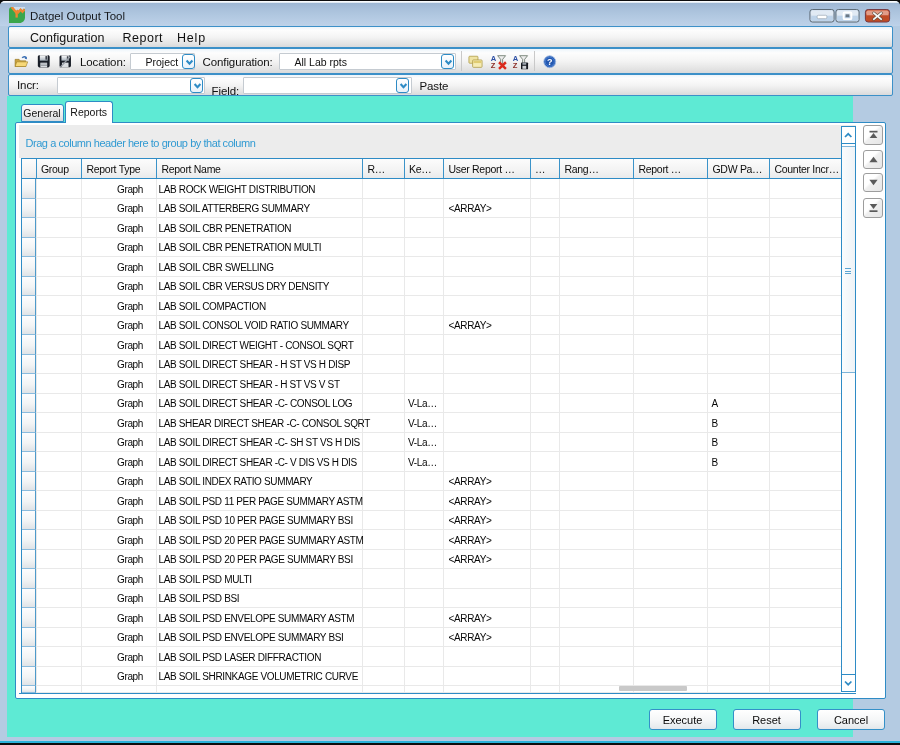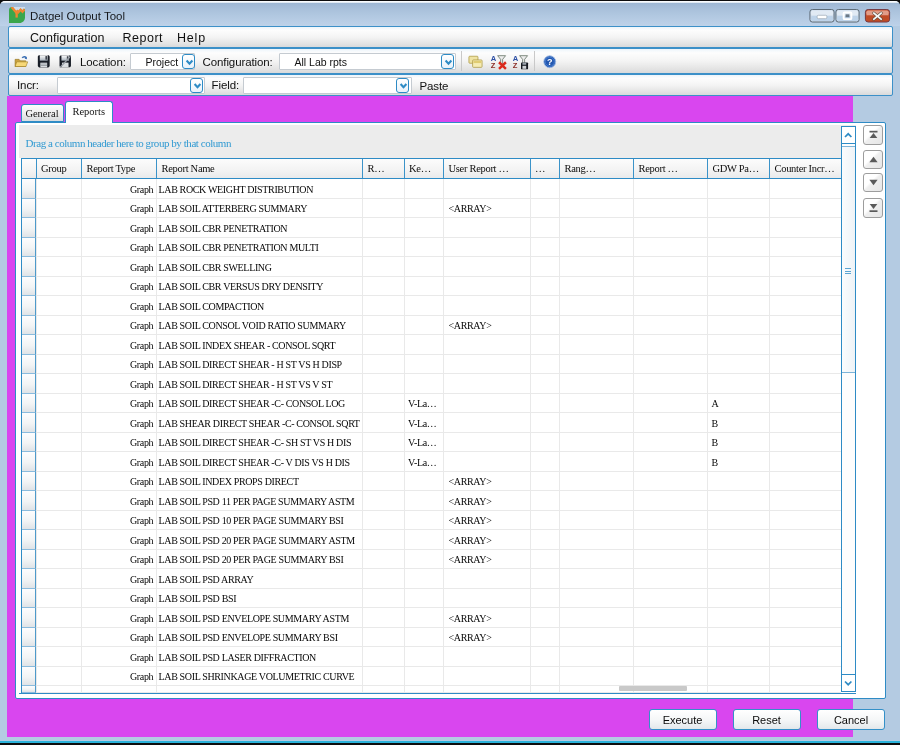--- a/index.html
+++ b/index.html
@@ -18,21 +18,21 @@
 
 .capbtn { position:absolute; top:9px; height:13.5px; }
 
 .bar { position:absolute; left:8px; width:885px; border:1px solid #3c90c8;
   border-radius:2px; background:linear-gradient(#edf5fb, #fdfdfd 16%, #f4f4f4 50%, #e3e3e3 84%, #d9dadb); }
 #menubar { top:26px; height:21.5px; }
 #toolbar1 { top:47.5px; height:26.5px; }
 #toolbar2 { top:74px; height:21.5px; }
 .mitem { position:absolute; top:4px; font-size:12.5px; color:#101010; }
 #content { position:absolute; left:7px; top:96px; width:846px; height:640.5px;
-  background:#d946ef;font-family:Liberation Serif, serif; }
+  background:#5eead4; }
 
 .tab { position:absolute; font-size:10.5px; color:#141414; text-align:center;
   border:1px solid #2e8bc5; border-radius:3px 3px 0 0; }
 #tab-general { left:13.5px; top:7.5px; width:43px; height:18px;
   background:linear-gradient(#fdfdfd,#ececec 60%,#d9dcdf); line-height:17px; }
 #tab-reports { left:58px; top:4.5px; width:47.5px; height:22px;
   background:#ffffff; border-bottom:0; line-height:20px; z-index:5; }
 
 #panel { position:absolute; left:7.5px; top:25.5px; width:871px; height:577px;
   border:1px solid #2e8bc5; border-radius:2px; background:#ffffff; z-index:1; }
@@ -51,21 +51,21 @@
   background:#ffffff; overflow:hidden; z-index:2; border-left:1px solid #2e8bc5; }
 #gridwrap { position:absolute; left:0; top:0; width:820px; height:513.5px; }
 .vline { position:absolute; top:0; bottom:0; width:1px; background:#e9e9e9; }
 .row { position:absolute; left:0; width:820px; border-bottom:1px solid #e9e9e9; }
 .ind { position:absolute; left:0; top:0; bottom:0; width:13.5px;
   background:linear-gradient(#fdfdfe,#f2f4f5 55%,#dfe3e7);
   border-right:1px solid #4e9aca; border-bottom:1px solid #8abbdd;
   margin-bottom:-1px; }
 .c { position:absolute; top:4.5px; font-size:10px; color:#070707;
   letter-spacing:-0.35px; white-space:nowrap; }
-.rtype { left:64px;padding-left:44px; }
+.rtype { left:51px;padding-left:44px; }
 .rname { left:136.5px; }
 .ke { left:386px; }
 .ur { left:426.5px; }
 .gdw { left:689.5px; }
 #gridbottom { position:absolute; left:12px; top:596.5px; width:836.5px;
   height:1px; background:#2e8bc5; z-index:3; }
 
 #vsb { position:absolute; left:834px; top:30px; width:14.5px; height:565.5px;
   border:1px solid #2e8bc5; background:#fdfdfd; z-index:4; }
 .sbarrow { position:absolute; left:0; width:12.5px; height:17px; background:#fff; }
@@ -220,21 +220,21 @@
  <text x="7.5" y="11.2" text-anchor="middle" font-family="Liberation Sans" font-size="10" font-weight="bold" fill="#ffffff">?</text>
 </svg>
 
 <div class="tlabel" style="left:17px;top:79px">Incr:</div>
 <div class="combo" style="left:57px;top:76.5px;width:148px;height:17.5px"></div>
 <div class="chevbtn" style="left:189.5px;top:78px;width:13px;height:14.5px">
   <svg width="13" height="14" viewBox="0 0 13 14">
       <path d="M3.6 5 L6.5 8.1 L9.4 5" fill="none" stroke="#2e8bc5" stroke-width="2.1"></path>
     </svg>
   </div>
-<div class="tlabel" style="left:211.5px;top:79px">Field:</div>
+<div class="tlabel" style="left:211.5px;top:85px">Field:</div>
 <div class="combo" style="left:242.5px;top:76.5px;width:169px;height:17.5px"></div>
 <div class="chevbtn" style="left:396px;top:78px;width:13px;height:14.5px">
   <svg width="13" height="14" viewBox="0 0 13 14">
       <path d="M3.6 5 L6.5 8.1 L9.4 5" fill="none" stroke="#2e8bc5" stroke-width="2.1"></path>
     </svg>
   </div>
 <div class="tlabel" style="left:419.5px;top:79.5px">Paste</div>
 
 <div id="content">
   <div id="panel"></div>
@@ -308,21 +308,21 @@
         </div>
 <div class="row" style="top:136.5px;height:19.50px">
           <div class="ind"></div>
           <div class="c rtype">Graph</div>
           <div class="c rname">LAB SOIL CONSOL VOID RATIO SUMMARY</div>
           <div class="c ur">&lt;ARRAY&gt;</div>
         </div>
 <div class="row" style="top:156.0px;height:19.50px">
           <div class="ind"></div>
           <div class="c rtype">Graph</div>
-          <div class="c rname">LAB SOIL INDEX SHEAR - CONSOL SQRT</div>
+          <div class="c rname">LAB SOIL DIRECT WEIGHT - CONSOL SQRT</div>
         </div>
 <div class="row" style="top:175.5px;height:19.50px">
           <div class="ind"></div>
           <div class="c rtype">Graph</div>
           <div class="c rname">LAB SOIL DIRECT SHEAR - H ST VS H DISP</div>
         </div>
 <div class="row" style="top:195.0px;height:19.50px">
           <div class="ind"></div>
           <div class="c rtype">Graph</div>
           <div class="c rname">LAB SOIL DIRECT SHEAR - H ST VS V ST</div>
@@ -351,21 +351,21 @@
 <div class="row" style="top:273.0px;height:19.50px">
           <div class="ind"></div>
           <div class="c rtype">Graph</div>
           <div class="c rname">LAB SOIL DIRECT SHEAR -C- V DIS VS H DIS</div>
           <div class="c ke">V-La…</div>
           <div class="c gdw">B</div>
         </div>
 <div class="row" style="top:292.5px;height:19.50px">
           <div class="ind"></div>
           <div class="c rtype">Graph</div>
-          <div class="c rname">LAB SOIL INDEX PROPS DIRECT</div>
+          <div class="c rname">LAB SOIL INDEX RATIO SUMMARY</div>
           <div class="c ur">&lt;ARRAY&gt;</div>
         </div>
 <div class="row" style="top:312.0px;height:19.50px">
           <div class="ind"></div>
           <div class="c rtype">Graph</div>
           <div class="c rname">LAB SOIL PSD 11 PER PAGE SUMMARY ASTM</div>
           <div class="c ur">&lt;ARRAY&gt;</div>
         </div>
 <div class="row" style="top:331.5px;height:19.50px">
           <div class="ind"></div>
@@ -381,21 +381,21 @@
         </div>
 <div class="row" style="top:370.5px;height:19.50px">
           <div class="ind"></div>
           <div class="c rtype">Graph</div>
           <div class="c rname">LAB SOIL PSD 20 PER PAGE SUMMARY BSI</div>
           <div class="c ur">&lt;ARRAY&gt;</div>
         </div>
 <div class="row" style="top:390.0px;height:19.50px">
           <div class="ind"></div>
           <div class="c rtype">Graph</div>
-          <div class="c rname">LAB SOIL PSD ARRAY</div>
+          <div class="c rname">LAB SOIL PSD MULTI</div>
         </div>
 <div class="row" style="top:409.5px;height:19.50px">
           <div class="ind"></div>
           <div class="c rtype">Graph</div>
           <div class="c rname">LAB SOIL PSD BSI</div>
         </div>
 <div class="row" style="top:429.0px;height:19.50px">
           <div class="ind"></div>
           <div class="c rtype">Graph</div>
           <div class="c rname">LAB SOIL PSD ENVELOPE SUMMARY ASTM</div>

